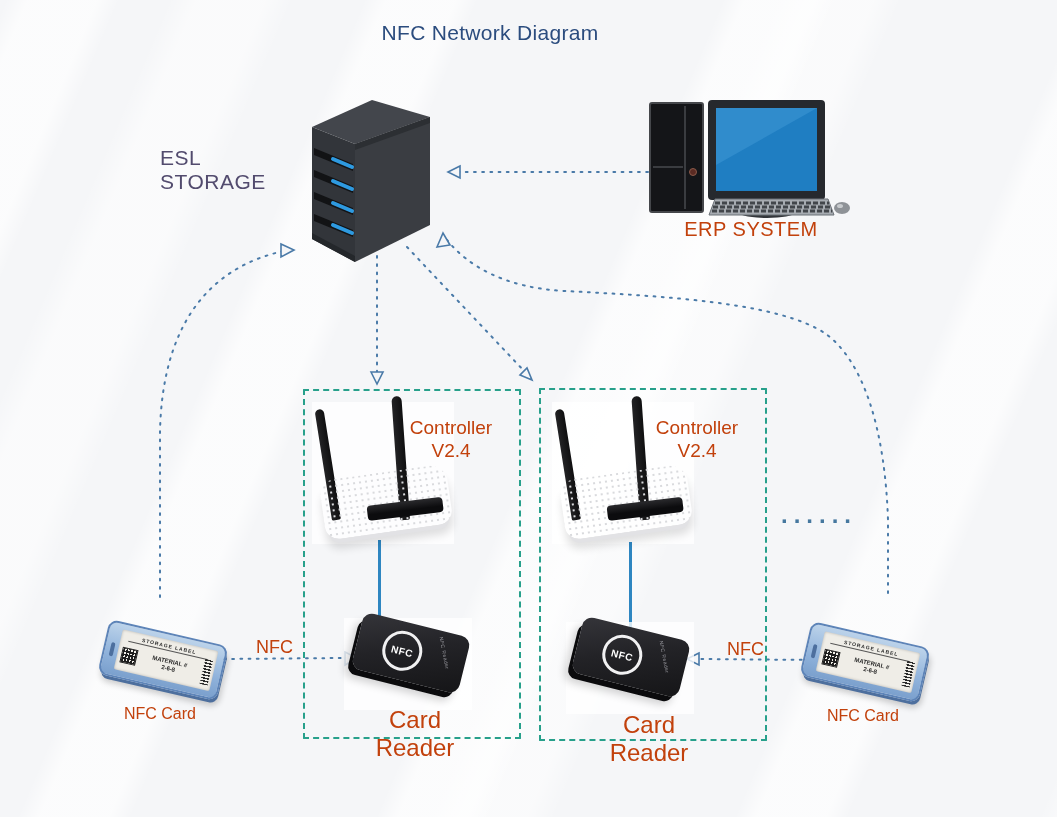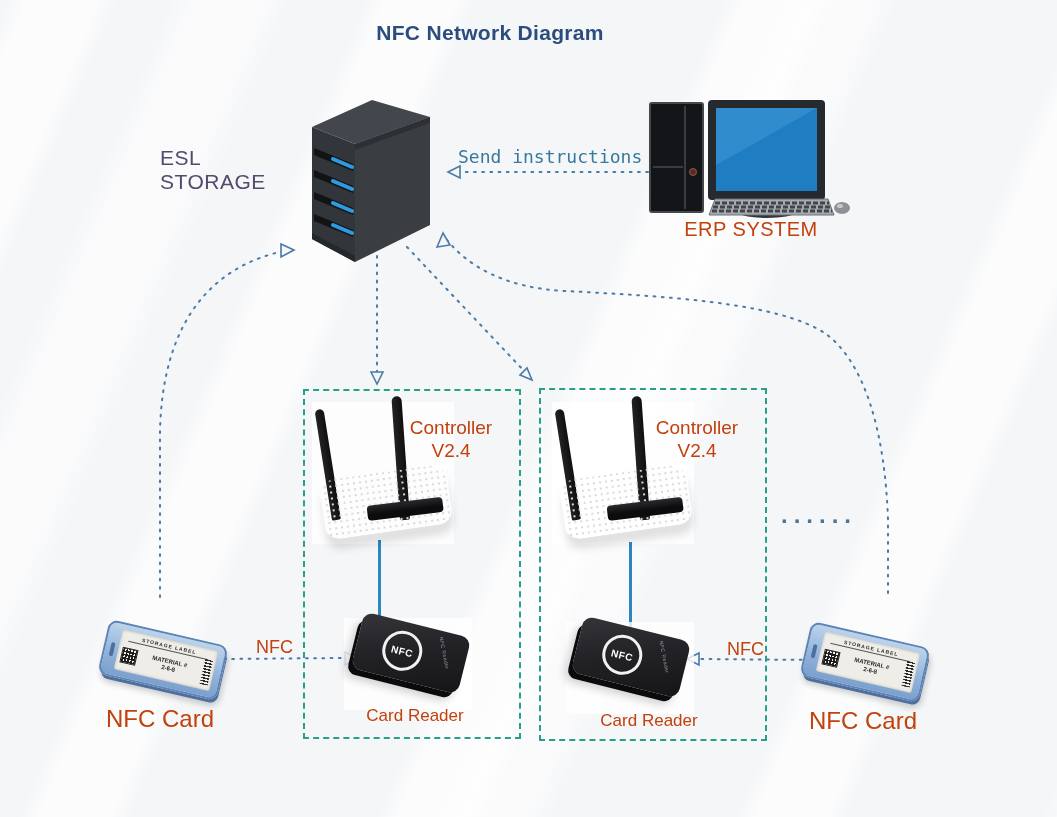--- a/index.html
+++ b/index.html
@@ -16,30 +16,30 @@
         rgba(255,255,255,.65) 130px 195px,
         rgba(255,255,255,0) 215px 330px),
       repeating-linear-gradient(113deg,
         rgba(255,255,255,0) 0 260px,
         rgba(255,255,255,.5) 285px 350px,
         rgba(255,255,255,0) 375px 560px);
   }
   .abs{position:absolute;}
   .title{
     left:300px;top:21px;width:380px;text-align:center;z-index:6;
-    font-size:21px;font-weight:bold;color:#2b4c7e;letter-spacing:.3px;
+    font-size:21px;font-weight:normal;color:#2b4c7e;letter-spacing:.3px;
   }
   .lbl{z-index:6;color:#c2410c;}
   .lbl-esl{left:160px;top:146px;width:140px;font-size:21px;color:#524b6e;letter-spacing:.5px;}
   .lbl-erp{left:676px;top:218px;width:150px;font-size:20px;text-align:center;letter-spacing:.5px;}
   .lbl-send{left:458px;top:146px;width:200px;font-size:18px;color:#35799e;
             font-family:"DejaVu Sans Mono",monospace;}
   .lbl-ctl{width:110px;text-align:center;font-size:19px;line-height:23px;}
-  .lbl-reader{width:130px;text-align:center;font-size:17px;}
-  .lbl-card{width:120px;text-align:center;font-size:24px;}
+  .lbl-reader{width:130px;text-align:center;font-size:24px;}
+  .lbl-card{width:120px;text-align:center;font-size:16px;}
   .lbl-nfc{font-size:18px;}
   .ellipsis{left:781px;top:501px;width:90px;font-size:24px;font-weight:bold;
             letter-spacing:6px;color:#46789f;z-index:6;}
   svg.overlay{left:0;top:0;z-index:1;}
   .group-box{border:2px dashed #27a08b;z-index:2;background:transparent;border-radius:1px;}
   .box1{left:303px;top:389px;width:214px;height:346px;}
   .box2{left:539px;top:388px;width:224px;height:349px;}
   .backing{background:rgba(255,255,255,.8);z-index:3;}
   .devline{width:3px;background:#2e86c1;z-index:3;}
   
@@ -224,21 +224,20 @@
             <div>2-6-8</div>
           </div>
           <div class="card-bar"></div>
         </div>
       </div>
     </div>
   </div>
 
   <div class="abs lbl lbl-esl">ESL STORAGE</div>
   <div class="abs lbl lbl-erp">ERP SYSTEM</div>
-  <div class="abs lbl-send">Send instructions</div>
 
   <div class="abs lbl lbl-ctl" style="left:396px;top:416px">
     <span style="display:block">Controller</span>
     <span style="display:block">V2.4</span>
   </div>
   <div class="abs lbl lbl-ctl" style="left:642px;top:416px">
     <span style="display:block">Controller</span>
     <span style="display:block">V2.4</span>
   </div>
 

